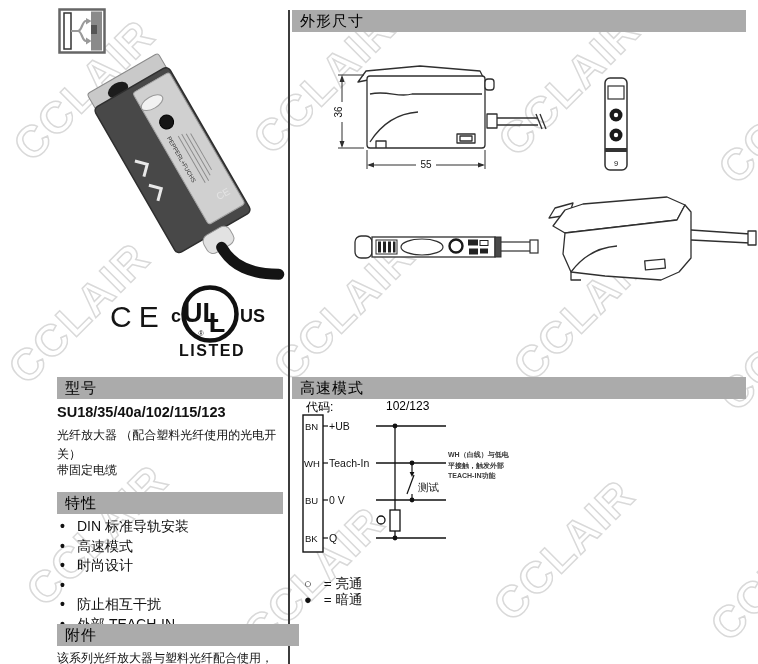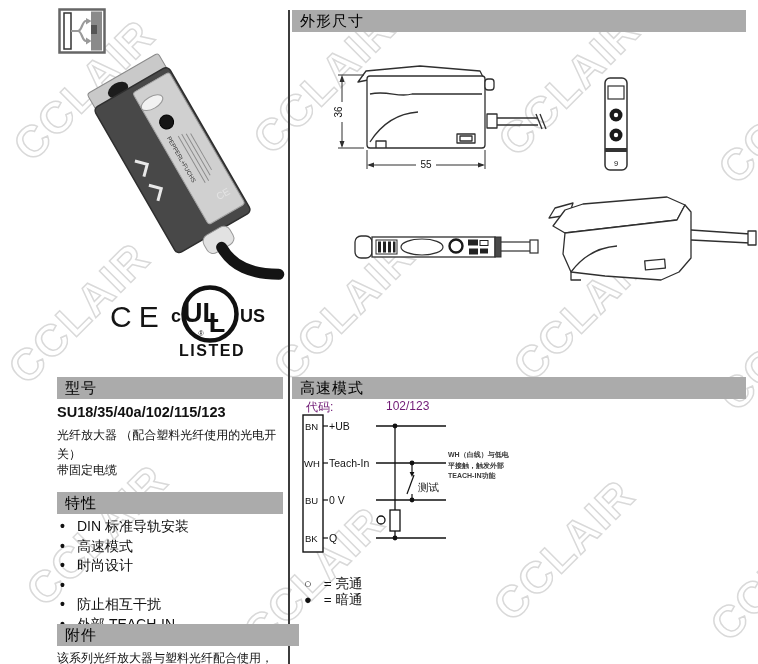--- a/index.html
+++ b/index.html
@@ -19,21 +19,21 @@
     font-weight:normal;font-size:15px;line-height:22px;padding-left:8px;
     letter-spacing:1px;box-sizing:border-box;z-index:2;
   }
   .z1{z-index:1;}
   .divider{position:absolute;left:288px;top:10px;width:2px;height:654px;background:#3c3c3c;z-index:1;}
   .model-number{font-weight:bold;font-size:14.5px;}
   .desc{font-size:12px;line-height:19px;width:226px;}
   .feat-item{font-size:14px;line-height:19.5px;display:flex;}
   .feat-item .bullet{width:17px;font-weight:bold;}
   .ce-mark{font-size:30px;letter-spacing:7px;color:#151515;}
-  .code-text{font-size:12px;color:#701a75;}
+  .code-text{font-size:12px;color:#000000;}
   .note{font-size:7px;line-height:1.5;font-weight:600;color:#3a3a3a;width:95px;}
   .legend-row{font-size:13.5px;line-height:16px;}
   .legend-row .sym{display:inline-block;width:16px;font-size:13px;}
   svg{overflow:visible;}
   svg text{font-family:"Liberation Sans","DejaVu Sans",sans-serif;}
 </style>
 </head>
 <body>
 
 <div class="wm" style="left:-5px;top:65px;">CCLAIR</div>

